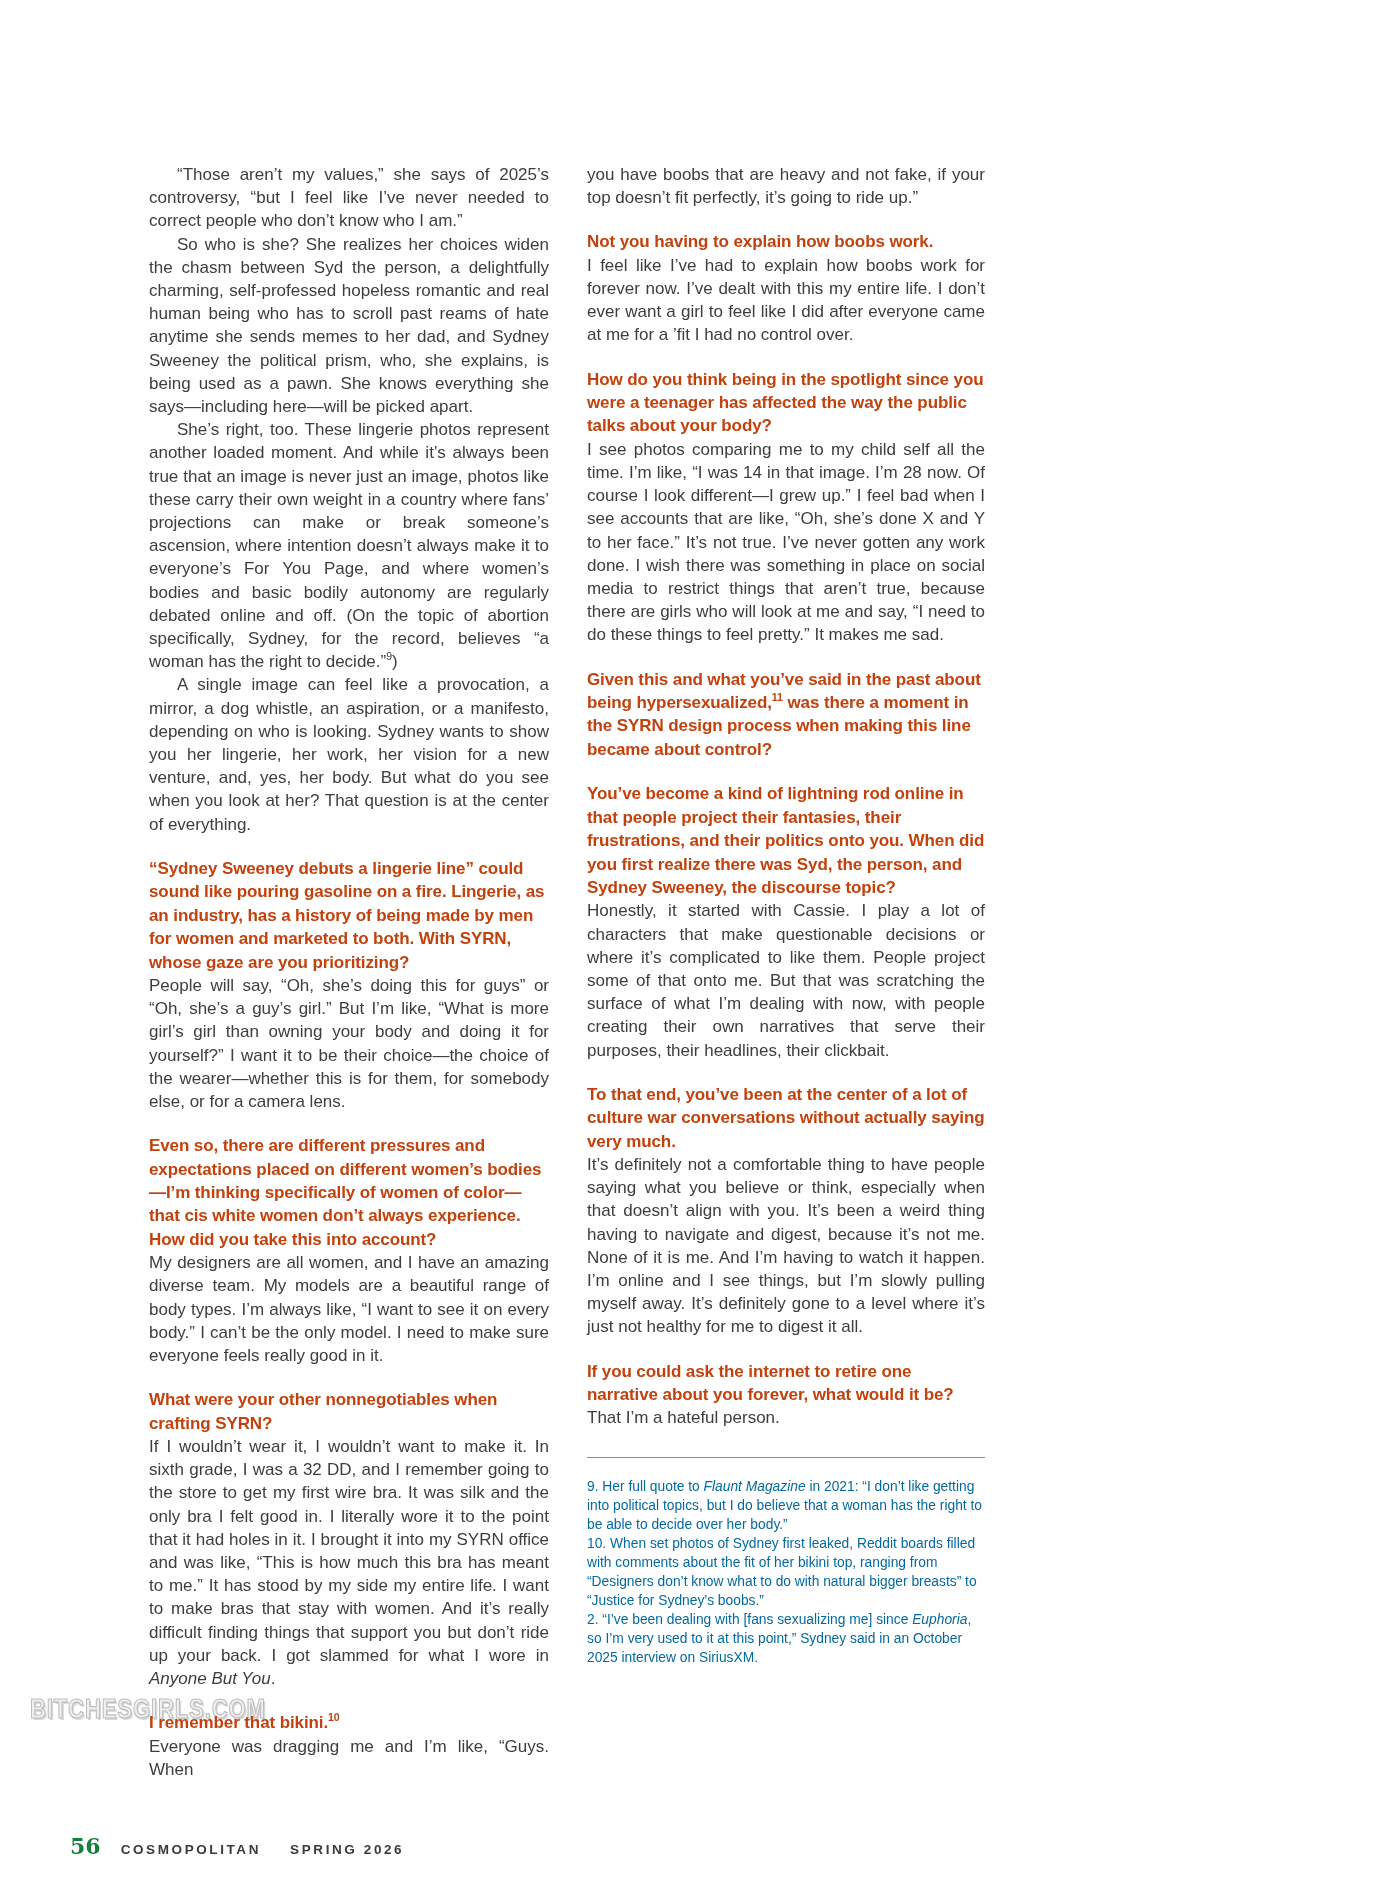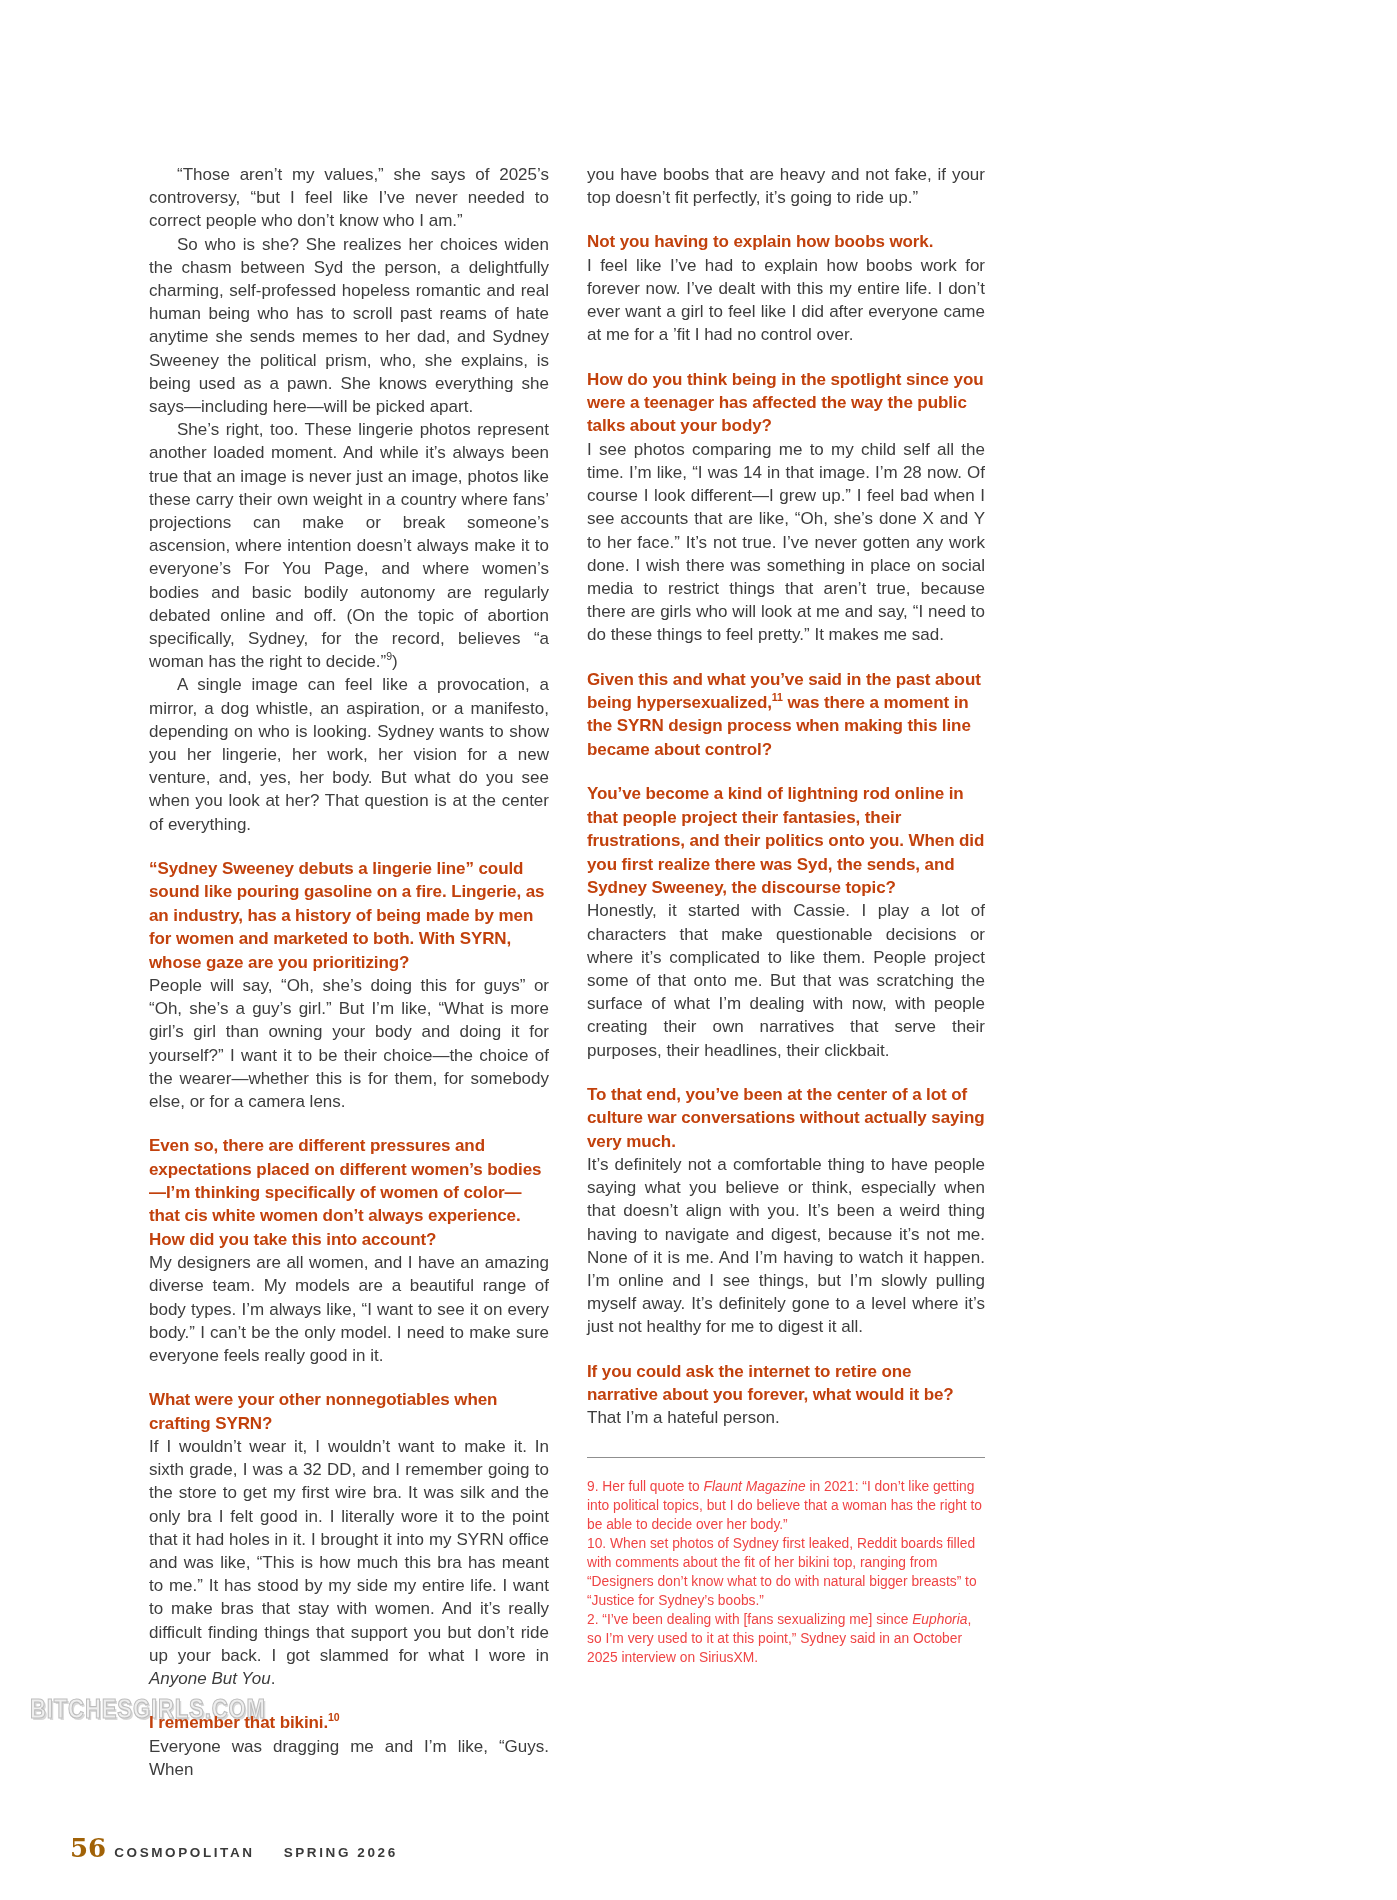--- a/index.html
+++ b/index.html
@@ -37,21 +37,21 @@
     font-weight:bold;
     color:#c2410c;
     margin-top:21px;
     letter-spacing:-0.1px;
     line-height:23.4px;
   }
   p.footnote{
     font-size:13.8px;
     line-height:19px;
     text-align:left;
-    color:#ef4444;
+    color:#0369a1;
   }
   hr.rule{
     border:none;
     border-top:1.5px solid #8f8f8f;
     margin:27px 0 19px 0;
     width:100%;
   }
   sup{
     font-size:62%;
     vertical-align:super;
@@ -78,23 +78,23 @@
     left:70px;
     top:1833px;
     z-index:1;
     display:flex;
     align-items:baseline;
     color:#333333;
   }
   .footer .pageno{
     font-family:"DejaVu Serif", serif;
     font-weight:bold;
-    font-size:26px;
-    margin-right:8px;
-    color:#a16207;
+    font-size:22px;
+    margin-right:20px;
+    color:#15803d;
   }
   .footer .mag, .footer .issue{
     font-size:13.5px;
     font-weight:600;
     letter-spacing:2.6px;
     color:#3a3a3a;
   }
   .footer .mag{margin-right:29px;}
 </style>
 </head>
@@ -116,21 +116,21 @@
       <p class="question"><span>I remember that bikini.</span><sup>10</sup></p>
       <p class="answer"><span>Everyone was dragging me and I’m like, “Guys. When</span></p>
     </div>
   <div class="col col-right">
       <p class="answer"><span>you have boobs that are heavy and not fake, if your top doesn’t fit perfectly, it’s going to ride up.”</span></p>
       <p class="question"><span>Not you having to explain how boobs work.</span></p>
       <p class="answer"><span>I feel like I’ve had to explain how boobs work for forever now. I’ve dealt with this my entire life. I don’t ever want a girl to feel like I did after everyone came at me for a ’fit I had no control over.</span></p>
       <p class="question"><span>How do you think being in the spotlight since you were a teenager has affected the way the public talks about your body?</span></p>
       <p class="answer"><span>I see photos comparing me to my child self all the time. I’m like, “I was 14 in that image. I’m 28 now. Of course I look different—I grew up.” I feel bad when I see accounts that are like, “Oh, she’s done X and Y to her face.” It’s not true. I’ve never gotten any work done. I wish there was something in place on social media to restrict things that aren’t true, because there are girls who will look at me and say, “I need to do these things to feel pretty.” It makes me sad.</span></p>
       <p class="question"><span>Given this and what you’ve said in the past about being hypersexualized,</span><sup>11</sup><span> was there a moment in the SYRN design process when making this line became about control?</span></p>
-      <p class="question"><span>You’ve become a kind of lightning rod online in that people project their fantasies, their frustrations, and their politics onto you. When did you first realize there was Syd, the sends, and Sydney Sweeney, the discourse topic?</span></p>
+      <p class="question"><span>You’ve become a kind of lightning rod online in that people project their fantasies, their frustrations, and their politics onto you. When did you first realize there was Syd, the person, and Sydney Sweeney, the discourse topic?</span></p>
       <p class="answer"><span>Honestly, it started with Cassie. I play a lot of characters that make questionable decisions or where it’s complicated to like them. People project some of that onto me. But that was scratching the surface of what I’m dealing with now, with people creating their own narratives that serve their purposes, their headlines, their clickbait.</span></p>
       <p class="question"><span>To that end, you’ve been at the center of a lot of culture war conversations without actually saying very much.</span></p>
       <p class="answer"><span>It’s definitely not a comfortable thing to have people saying what you believe or think, especially when that doesn’t align with you. It’s been a weird thing having to navigate and digest, because it’s not me. None of it is me. And I’m having to watch it happen. I’m online and I see things, but I’m slowly pulling myself away. It’s definitely gone to a level where it’s just not healthy for me to digest it all.</span></p>
       <p class="question"><span>If you could ask the internet to retire one narrative about you forever, what would it be?</span></p>
       <p class="answer"><span>That I’m a hateful person.</span></p>
       <hr class="rule">
       <p class="footnote"><span>9. Her full quote to </span><em>Flaunt Magazine</em><span> in 2021: “I don’t like getting into political topics, but I do believe that a woman has the right to be able to decide over her body.”</span></p>
       <p class="footnote"><span>10. When set photos of Sydney first leaked, Reddit boards filled with comments about the fit of her bikini top, ranging from “Designers don’t know what to do with natural bigger breasts” to “Justice for Sydney’s boobs.”</span></p>
       <p class="footnote"><span>2. “I’ve been dealing with [fans sexualizing me] since </span><em>Euphoria</em><span>, so I’m very used to it at this point,” Sydney said in an October 2025 interview on SiriusXM.</span></p>
     </div>

